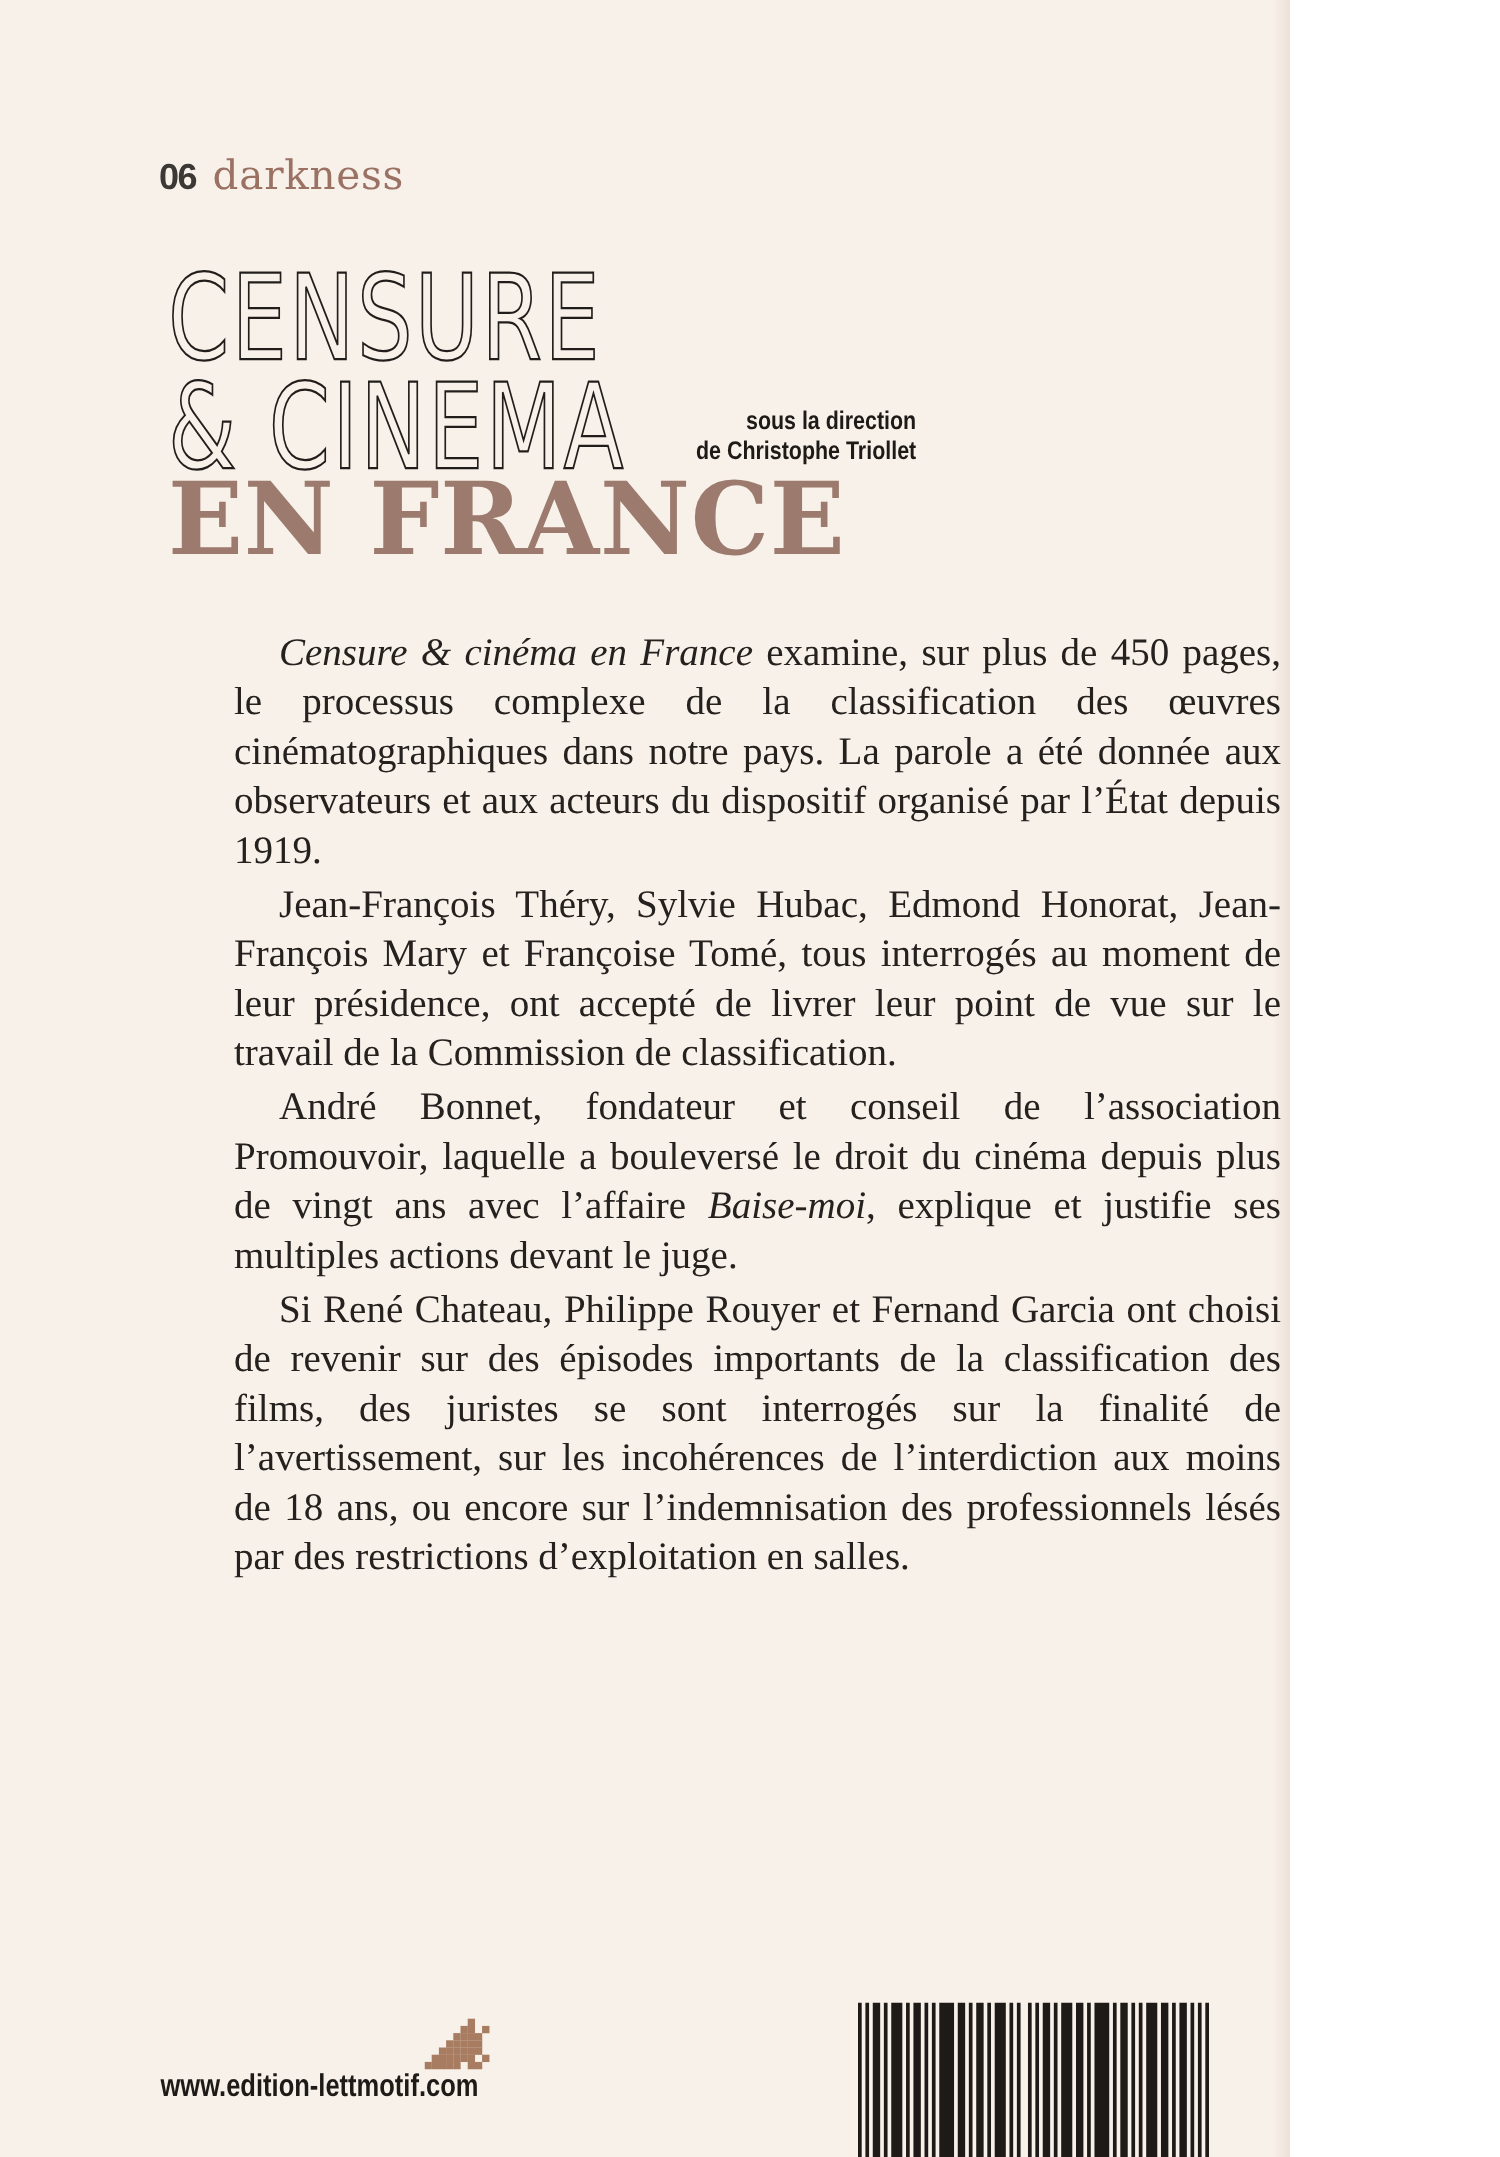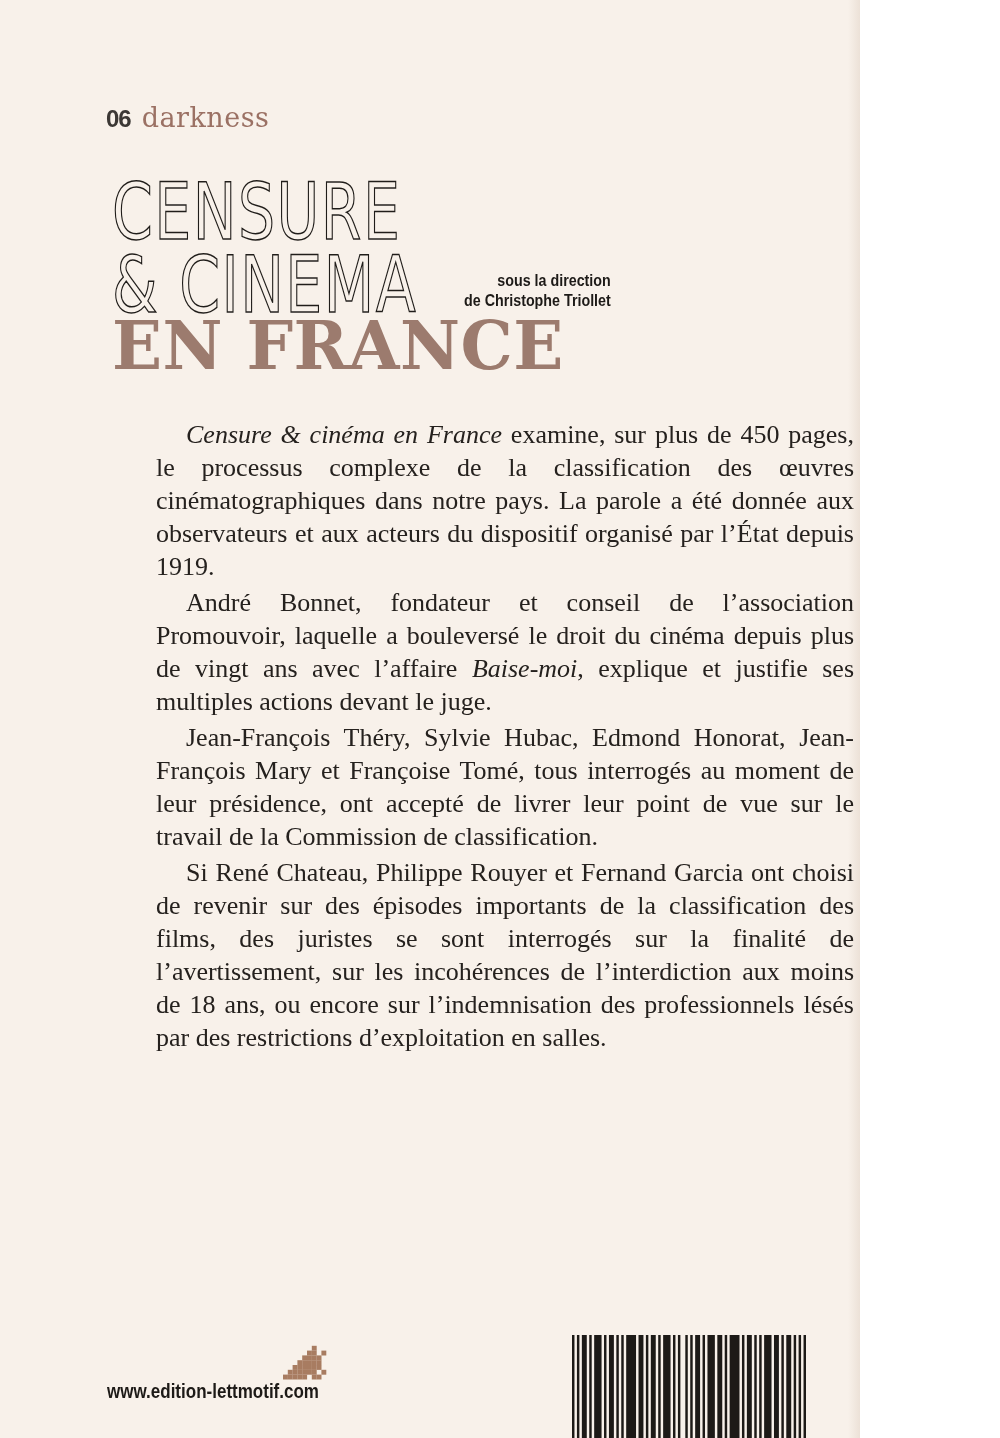--- a/index.html
+++ b/index.html
@@ -122,22 +122,22 @@
         <div class="direction">
           <div>sous la direction</div>
           <div>de Christophe Triollet</div>
         </div>
       </div>
       <div class="title-sub">EN FRANCE</div>
     </div>
 
     <div class="body-text" id="body-paragraphs" lang="fr">
         <p><span class="it">Censure &amp; cinéma en France</span><span> examine, sur plus de 450 pages, le processus complexe de la classification des œuvres cinématographiques dans notre pays. La parole a été donnée aux observateurs et aux acteurs du dispositif organisé par l’État depuis 1919.</span></p>
+        <p><span>Jean-François Théry, Sylvie Hubac, Edmond Honorat, Jean-François Mary et Françoise Tomé, tous interrogés au moment de leur présidence, ont accepté de livrer leur point de vue sur le travail de la Commission de classification.</span></p>
         <p><span>André Bonnet, fondateur et conseil de l’association Promouvoir, laquelle a bouleversé le droit du cinéma depuis plus de vingt ans avec l’affaire </span><span class="it">Baise-moi</span><span>, explique et justifie ses multiples actions devant le juge.</span></p>
-        <p><span>Jean-François Théry, Sylvie Hubac, Edmond Honorat, Jean-François Mary et Françoise Tomé, tous interrogés au moment de leur présidence, ont accepté de livrer leur point de vue sur le travail de la Commission de classification.</span></p>
         <p><span>Si René Chateau, Philippe Rouyer et Fernand Garcia ont choisi de revenir sur des épisodes importants de la classification des films, des juristes se sont interrogés sur la finalité de l’avertissement, sur les incohérences de l’interdiction aux moins de 18 ans, ou encore sur l’indemnisation des professionnels lésés par des restrictions d’exploitation en salles.</span></p>
       </div>
 
 
     <div class="barcode">
       <svg id="barcode-svg" width="234" height="103" viewBox="0 0 234 103" xmlns="http://www.w3.org/2000/svg">
           <rect x="0.00" y="0" width="2.46" height="103" fill="#1d1a17"></rect>
           <rect x="4.93" y="0" width="2.46" height="103" fill="#1d1a17"></rect>
           <rect x="9.85" y="0" width="4.93" height="103" fill="#1d1a17"></rect>
           <rect x="17.24" y="0" width="2.46" height="103" fill="#1d1a17"></rect>

